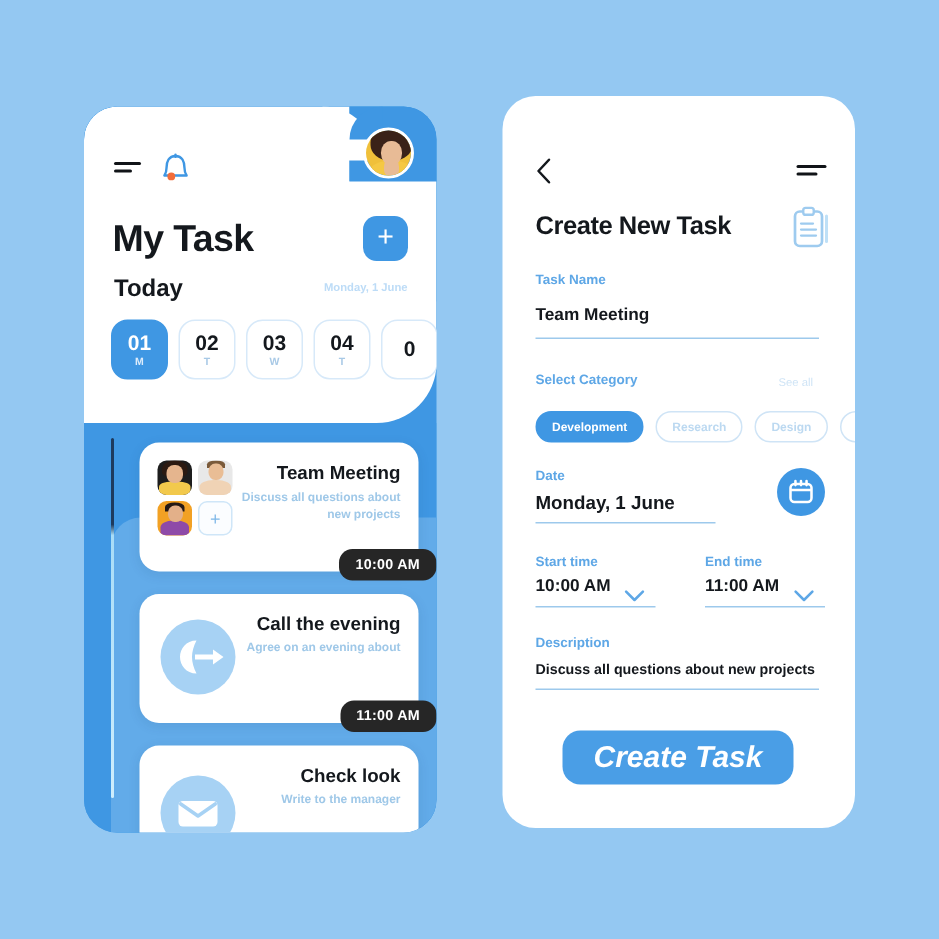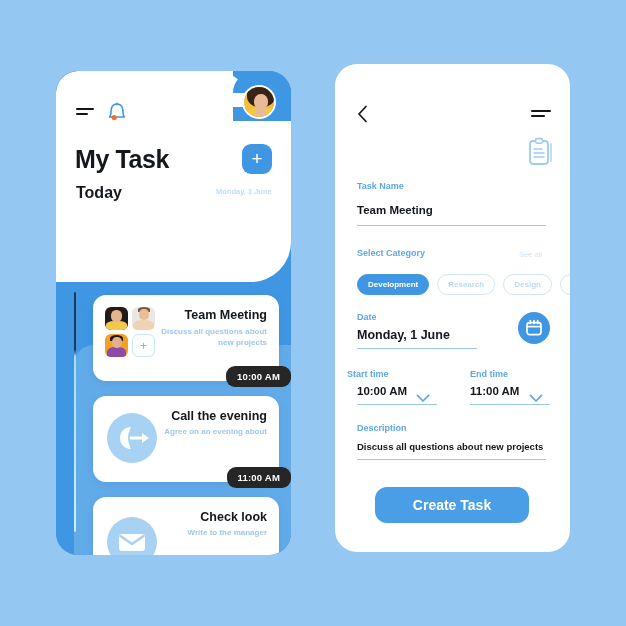--- a/index.html
+++ b/index.html
@@ -424,21 +424,21 @@
     position: absolute;
     left: 518px; top: 312px;
     width: 32px; height: 32px;
     border-radius: 50%;
     background: #3f97e3;
     display:flex; align-items:center; justify-content:center;
     z-index: 11;
     cursor: pointer;
   }
 
-  #lbl-start { left: 347px; top: 369px; }
+  #lbl-start { left: 357px; top: 369px; }
   #val-start { left: 357px; top: 385px; }
   #rule-start { left: 357px; top: 404px; width: 80px; }
   #chev-start { position:absolute; left: 416px; top: 389px; z-index: 11; cursor:pointer;}
 
   #lbl-end { left: 470px; top: 369px; }
   #val-end { left: 470px; top: 385px; }
   #rule-end { left: 470px; top: 404px; width: 80px; }
   #chev-end { position:absolute; left: 529px; top: 389px; z-index: 11; cursor:pointer;}
 
   #lbl-desc { left: 357px; top: 423px; }
@@ -446,26 +446,27 @@
   #rule-desc { left: 357px; top: 459px; width: 189px; }
 
   .create-btn {
     position: absolute;
     left: 375px; top: 487px;
     width: 154px; height: 36px;
     background: #4a9ee6;
     border-radius: 12px;
     display: flex; align-items: center; justify-content: center;
     color: #ffffff;
-    font-size: 14px;
+    font-size: 20px;
     font-weight: 700;
     z-index: 11;
     cursor: pointer;
     border: none;
     font-family: "Liberation Sans", sans-serif;
+    font-style: italic;
   }
 </style>
 </head>
 <body>
 
 <div id="stage">
 
   <div class="phone" id="phone-left">
 
     <div class="l-blue-top"></div>
@@ -504,20 +505,42 @@
       </div>
 
       <div class="my-task-title">My Task</div>
       <div class="today-label">Today</div>
       <div class="date-note">Monday, 1 June</div>
 
       <div class="add-btn">
         <span>+</span>
       </div>
 
+      <div class="chip-row">
+        <div class="chip active">
+          <div class="num">01</div>
+          <div class="dow">M</div>
+        </div>
+        <div class="chip">
+          <div class="num">02</div>
+          <div class="dow">T</div>
+        </div>
+        <div class="chip">
+          <div class="num">03</div>
+          <div class="dow">W</div>
+        </div>
+        <div class="chip">
+          <div class="num">04</div>
+          <div class="dow">T</div>
+        </div>
+        <div class="chip">
+          <div class="num">0</div>
+          <div class="dow"></div>
+        </div>
+      </div>
 
       <div class="timeline"></div>
 
       <div class="task-card" id="card-1">
         <div class="av-grid">
           <div class="av-cell p1">
             <div class="b"></div>
               <div class="h"></div>
               <div class="f"></div>
           </div>
@@ -575,20 +598,21 @@
         <svg width="11" height="18" viewBox="0 0 11 18">
           <path d="M9 1.5 L2 9 L9 16.5" fill="none" stroke="#14181d" stroke-width="1.7" stroke-linecap="round" stroke-linejoin="round"></path>
         </svg>
       </div>
 
       <div class="r-menu">
         <i></i>
         <i></i>
       </div>
 
+      <div class="r-title">Create New Task</div>
 
       <div class="r-clipboard">
         <svg width="26" height="30" viewBox="0 0 26 30">
           <rect x="2" y="4" width="18" height="23" rx="3.2" fill="none" stroke="#9ecbef" stroke-width="1.8"></rect>
           <rect x="7.5" y="1.6" width="7" height="4.6" rx="1.6" fill="#ffffff" stroke="#9ecbef" stroke-width="1.6"></rect>
           <line x1="6" y1="12" x2="14" y2="12" stroke="#9ecbef" stroke-width="1.5" stroke-linecap="round"></line>
           <line x1="6" y1="16" x2="16" y2="16" stroke="#9ecbef" stroke-width="1.5" stroke-linecap="round"></line>
           <line x1="6" y1="20" x2="16" y2="20" stroke="#9ecbef" stroke-width="1.5" stroke-linecap="round"></line>
           <line x1="23" y1="7" x2="23" y2="24" stroke="#bfe0f7" stroke-width="2" stroke-linecap="round"></line>
         </svg>

